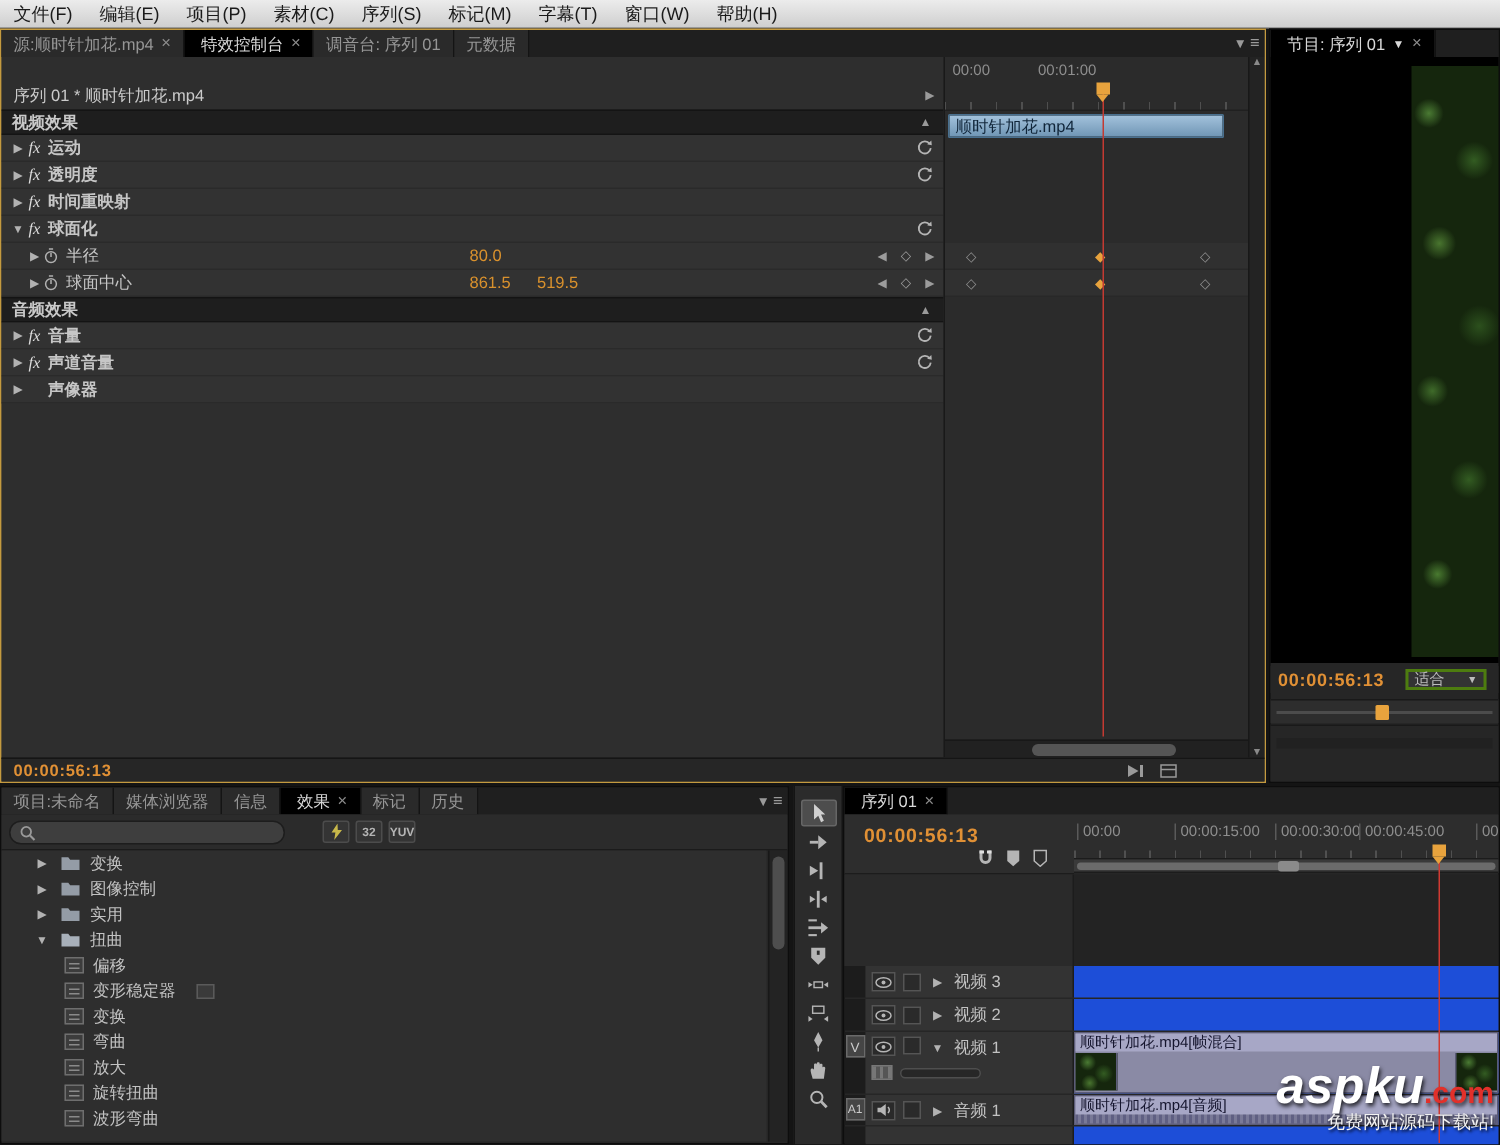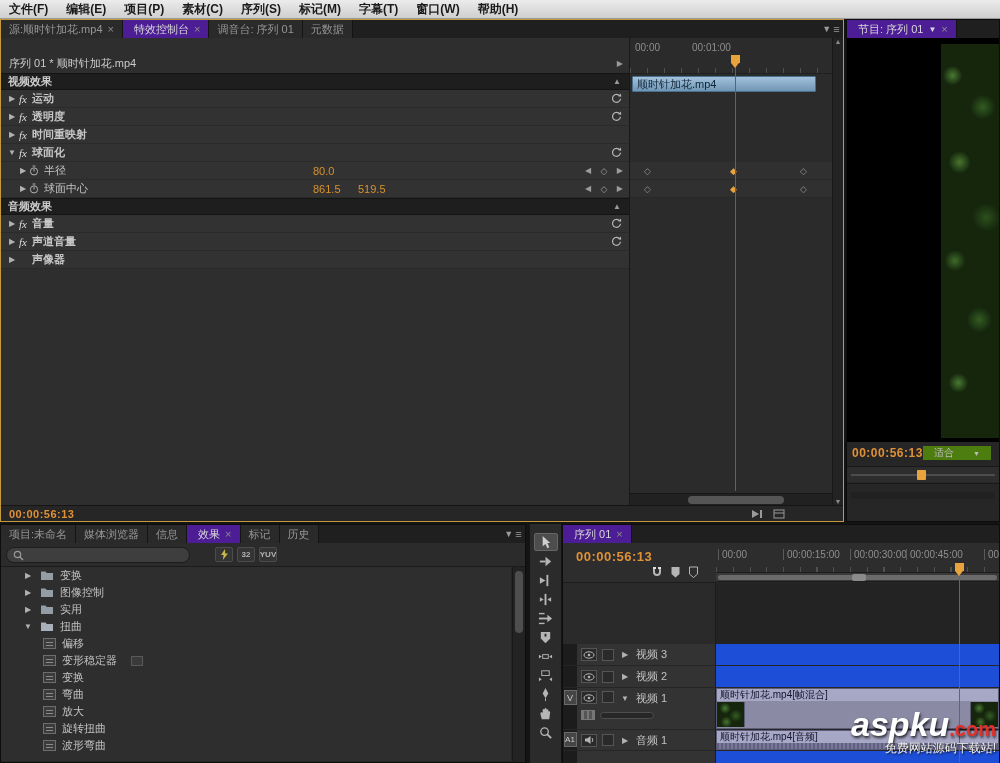--- a/index.html
+++ b/index.html
@@ -3,30 +3,30 @@
 <meta charset="utf-8">
 <style>
   * { margin:0; padding:0; box-sizing:border-box; }
   body { background:#000; }
   .app { position:relative; width:1000px; height:763px; background:#141414;
          font-family:"Liberation Sans","DejaVu Sans",sans-serif; overflow:hidden; color:#c4c4c4; }
 
   
   .menubar { position:absolute; left:0; top:0; width:100%; height:19px;
              background:linear-gradient(#ececec,#cfcfcf); border-bottom:1px solid #9a9a9a;
-             display:flex; align-items:center; font-size:12px; color:#1a1a1a;font-weight:bold; }
+             display:flex; align-items:center; font-size:12px; color:#1a1a1a; }
   .menu-item { padding:0 9px; height:100%; display:flex; align-items:center; }
 
   
   .panel { position:absolute; background:#262626; border:1px solid #0d0d0d; }
   .tabbar { height:18px; background:#1f1f1f; display:flex; align-items:stretch;
             font-size:11px; color:#969696; overflow:hidden; }
   .tab { display:flex; align-items:center; gap:5px; padding:0 8px; background:#2a2a2a;
          border-right:1px solid #141414; white-space:nowrap; }
-  .tab.active { background:#4c1d95; color:#d8d8d8;padding-left:11px; }
+  .tab.active { background:#000000; color:#d8d8d8;padding-left:11px; }
   .tab .x { color:#8d8d8d; font-size:11px; line-height:1; }
   .tb-spacer { flex:1; }
   .panel-menu { width:24px; display:flex; align-items:center; justify-content:center;
                 gap:2px; color:#9a9a9a; font-size:9px; }
   .timecode { color:#e09035; font-weight:bold; letter-spacing:.5px; }
 
   
   .ec { left:0; top:19px; width:844px; height:503px; border:1px solid #c49a3f; background:#2e2e2e; }
   .ec-body { position:absolute; left:0; top:18px; right:11px; bottom:16px; display:flex; overflow:hidden; }
   .ec-left { width:628px; background:#2e2e2e; }
@@ -82,22 +82,22 @@
       radial-gradient(circle 14px at 20% 8%,  #4a7a33 0%, transparent 70%),
       radial-gradient(circle 18px at 72% 16%, #335c22 0%, transparent 70%),
       radial-gradient(circle 16px at 32% 30%, #49752f 0%, transparent 70%),
       radial-gradient(circle 20px at 78% 44%, #2c501d 0%, transparent 70%),
       radial-gradient(circle 15px at 24% 55%, #3f6b2a 0%, transparent 70%),
       radial-gradient(circle 18px at 66% 70%, #335c22 0%, transparent 70%),
       radial-gradient(circle 14px at 30% 86%, #497a30 0%, transparent 70%),
       #15260d; }
   .pm-foot { position:absolute; top:424px; left:0; right:0; height:18px; display:flex; align-items:center;
              padding:0 5px; font-size:12px; background:#262626; }
-  .pm-fit { position:absolute; right:8px; top:2px; width:68px; height:14px; background:#333;
-            border:7px solid #4d7c0f; font-size:10px; color:#bdbdbd; display:flex; align-items:center;
+  .pm-fit { position:absolute; right:8px; top:2px; width:54px; height:14px; background:#333;
+            border:2px solid #4d7c0f; font-size:10px; color:#bdbdbd; display:flex; align-items:center;
             justify-content:space-between; padding:0 4px; }
   .pm-scrub { position:absolute; top:446px; left:0; right:0; height:16px; background:#2d2d2d; border-top:1px solid #191919; }
   .pm-scrub .line { position:absolute; top:7px; left:4px; right:4px; height:2px; background:#4c4c4c; }
   .pm-marker { position:absolute; left:70px; top:3px; width:9px; height:10px; background:#e8a33d; border-radius:1px; }
   .pm-bottom { position:absolute; top:463px; left:0; right:0; bottom:0; background:#262626; border-top:1px solid #191919; }
   .pm-bottom .bar { position:absolute; top:8px; left:4px; right:4px; height:7px; background:#212121; }
 
   
   .fxp { left:0; top:524px; width:526px; height:239px; }
   .fxp-search { position:absolute; top:18px; left:0; right:0; height:24px; background:#2b2b2b;

